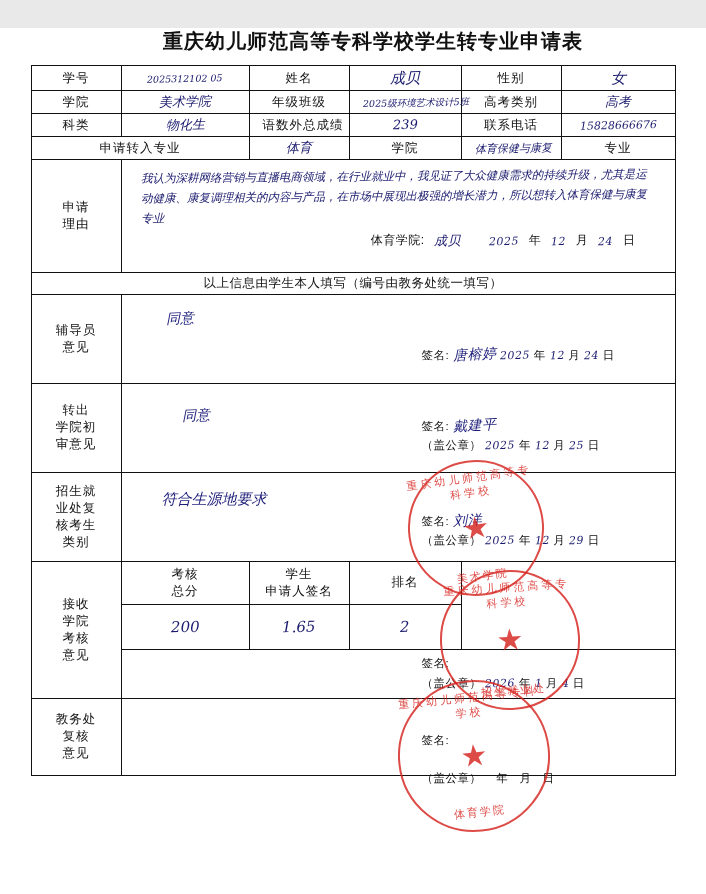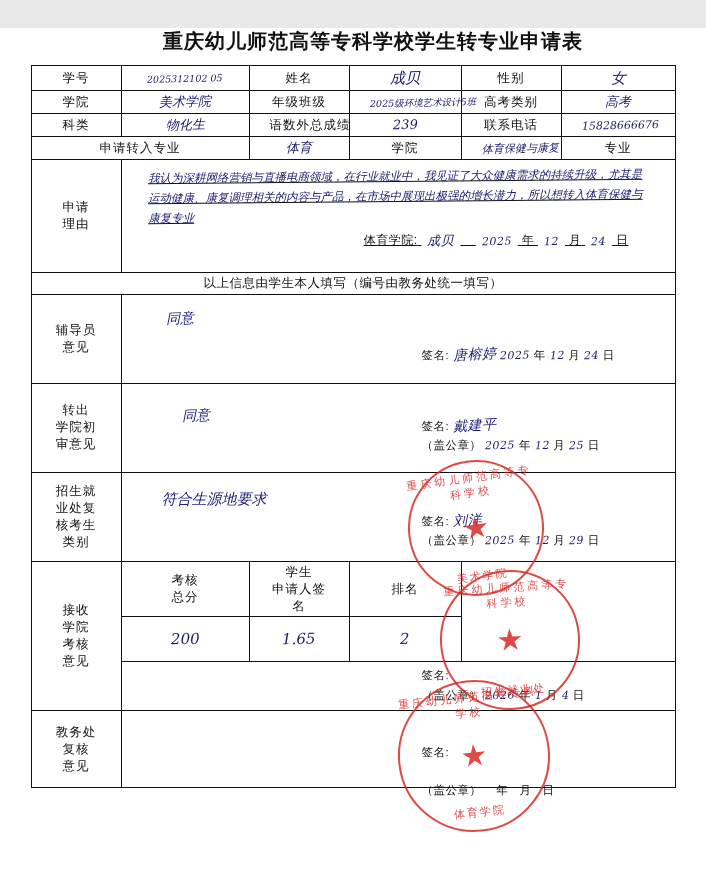--- a/index.html
+++ b/index.html
@@ -51,21 +51,21 @@
     width: 644px;
     table-layout: fixed;
     border: 1.5px solid #111;
   }
   table.form td {
     border: 1px solid #111;
     font-size: 12.5px;
     color: #111;
     text-align: center;
     vertical-align: middle;
-    padding: 2px 20px;
+    padding: 2px 13px;
     position: relative;
     line-height: 1.35;
   }
   .lbl {
     font-size: 12.5px;
     letter-spacing: 1px;
     white-space: nowrap;
   }
   .lbl-v {
     font-size: 12.5px;
@@ -219,21 +219,21 @@
       <td class="lbl">学院</td>
       <td><span class="hw hw-sm">体育保健与康复</span></td>
       <td class="lbl">专业</td>
     </tr>
 
     <tr>
       <td class="lbl-v">
         <div>申请</div>
         <div>理由</div>
       </td>
-      <td colspan="5" style="height:108px; vertical-align: top; text-decoration: underline;">
+      <td colspan="5" style="height:108px; vertical-align: top;">
         <div class="reason-text">我认为深耕网络营销与直播电商领域，在行业就业中，我见证了大众健康需求的持续升级，尤其是运动健康、康复调理相关的内容与产品，在市场中展现出极强的增长潜力，所以想转入体育保健与康复专业</div>
         <div class="sign-row">
           <span>体育学院:</span>
           <span class="hw">成贝</span>
           &nbsp;&nbsp;
           <span class="hw hw-sm">2025</span>
           <span>年</span>
           <span class="hw hw-sm">12</span>
           <span>月</span>
           <span class="hw hw-sm">24</span>

